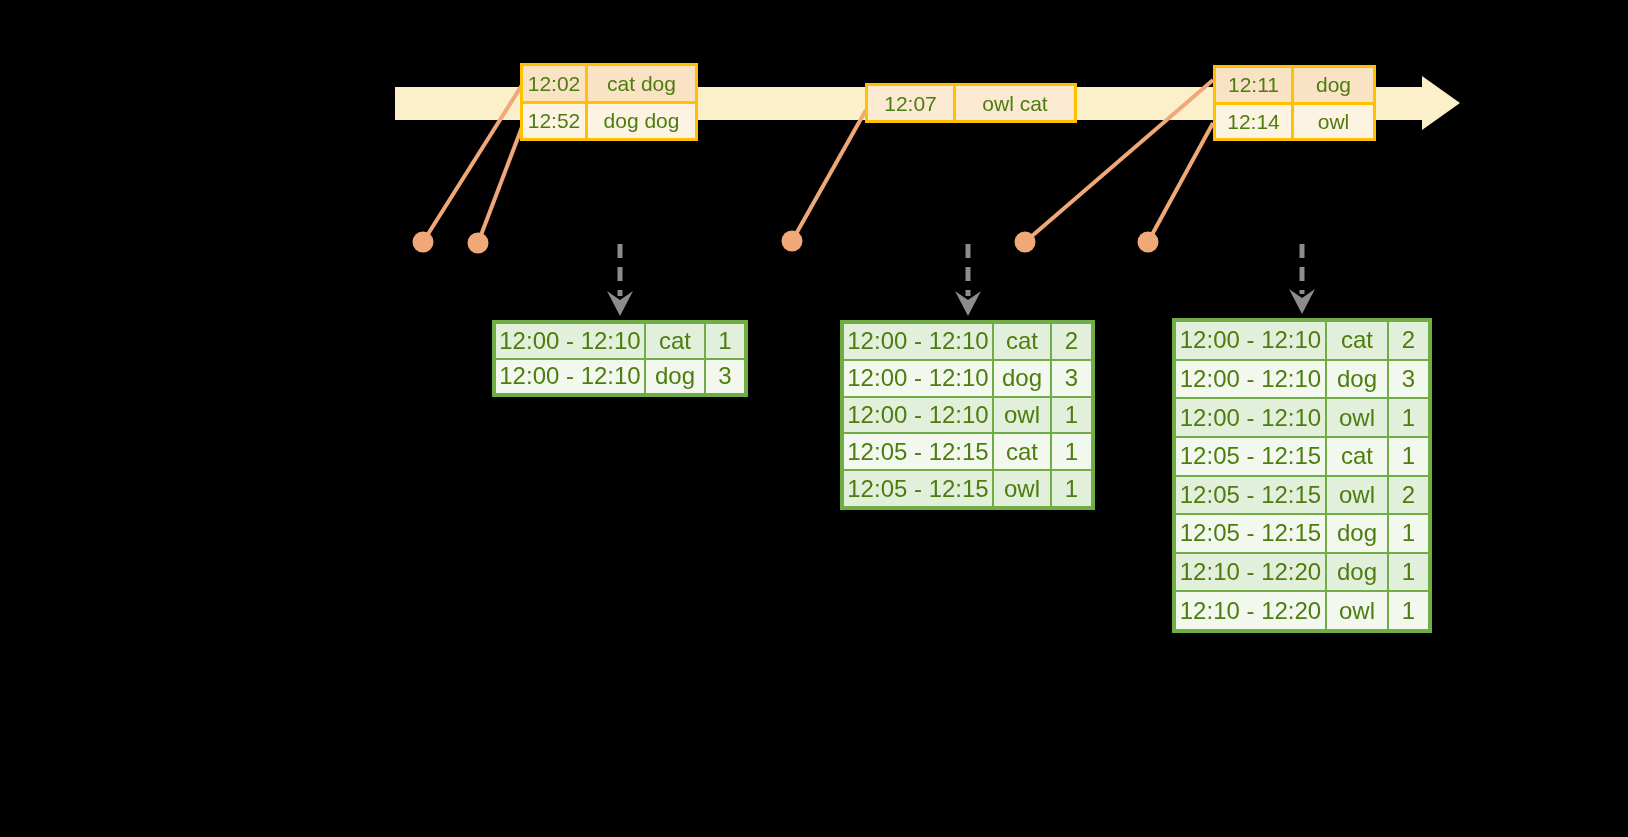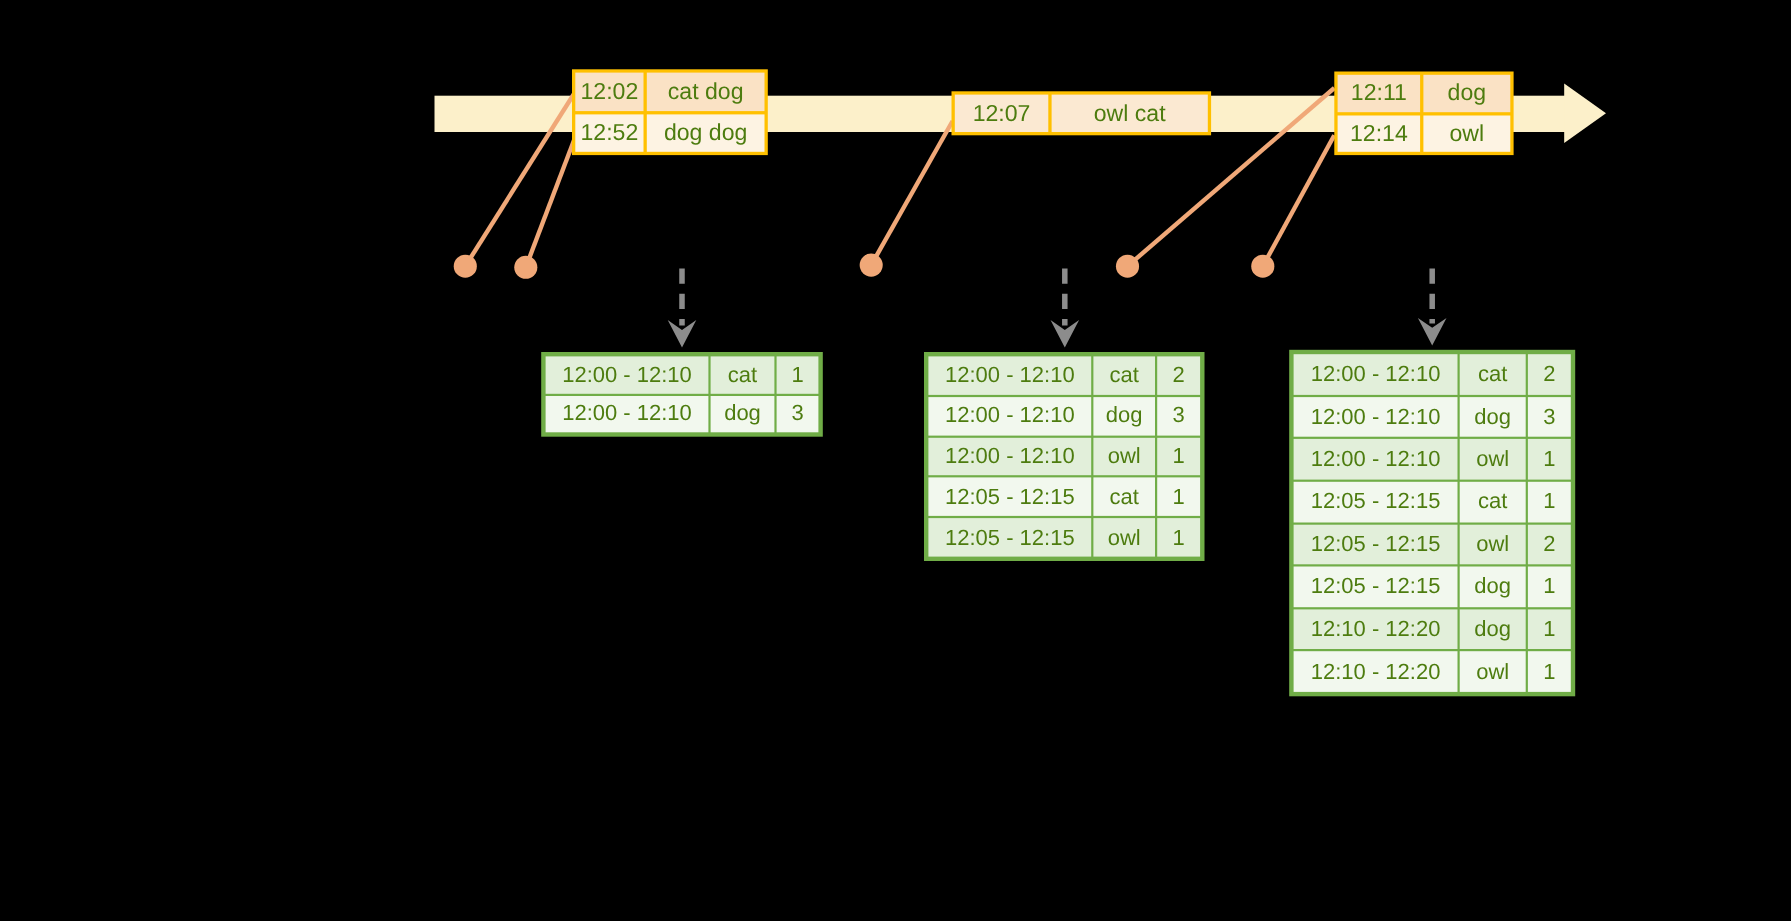--- a/index.html
+++ b/index.html
@@ -15,31 +15,31 @@
     background:#FFC000;padding:3px;gap:3px;
   }
   .etable .cell{
     display:flex;align-items:center;justify-content:center;
     font-size:21px;line-height:1;white-space:nowrap;
   }
   .peach{background:#FAE2C5;}
   .cream{background:#FDF3E3;}
   .peach2{background:#FBE9D2;}
   #etable1{left:520px;top:63px;width:178px;height:78px;grid-template-columns:62px 1fr;grid-auto-rows:1fr;}
-  #etable2{left:865px;top:83px;width:236px;height:40px;grid-template-columns:85px 1fr;grid-auto-rows:1fr;}
+  #etable2{left:865px;top:83px;width:212px;height:40px;grid-template-columns:85px 1fr;grid-auto-rows:1fr;}
   #etable3{left:1213px;top:65px;width:163px;height:76px;grid-template-columns:75px 1fr;grid-auto-rows:1fr;}
 
   
   .gtable{
     position:absolute;display:grid;box-sizing:border-box;
     background:#70AD47;padding:4px;gap:2px;
   }
   .gtable .cell{
     display:flex;align-items:center;justify-content:center;
-    font-size:20px;line-height:1;white-space:nowrap;
+    font-size:24px;line-height:1;white-space:nowrap;
   }
   .gd{background:#E2EFDA;}
   .gl{background:#F2F8EE;}
   #gtable1{left:492px;top:320px;width:256px;height:77px;grid-template-columns:148px 58px 1fr;grid-auto-rows:1fr;}
   #gtable2{left:840px;top:320px;width:255px;height:190px;grid-template-columns:148px 56px 1fr;grid-auto-rows:1fr;}
   #gtable3{left:1172px;top:318px;width:260px;height:315px;grid-template-columns:149px 60px 1fr;grid-auto-rows:1fr;}
 </style>
 </head>
 <body>
 

